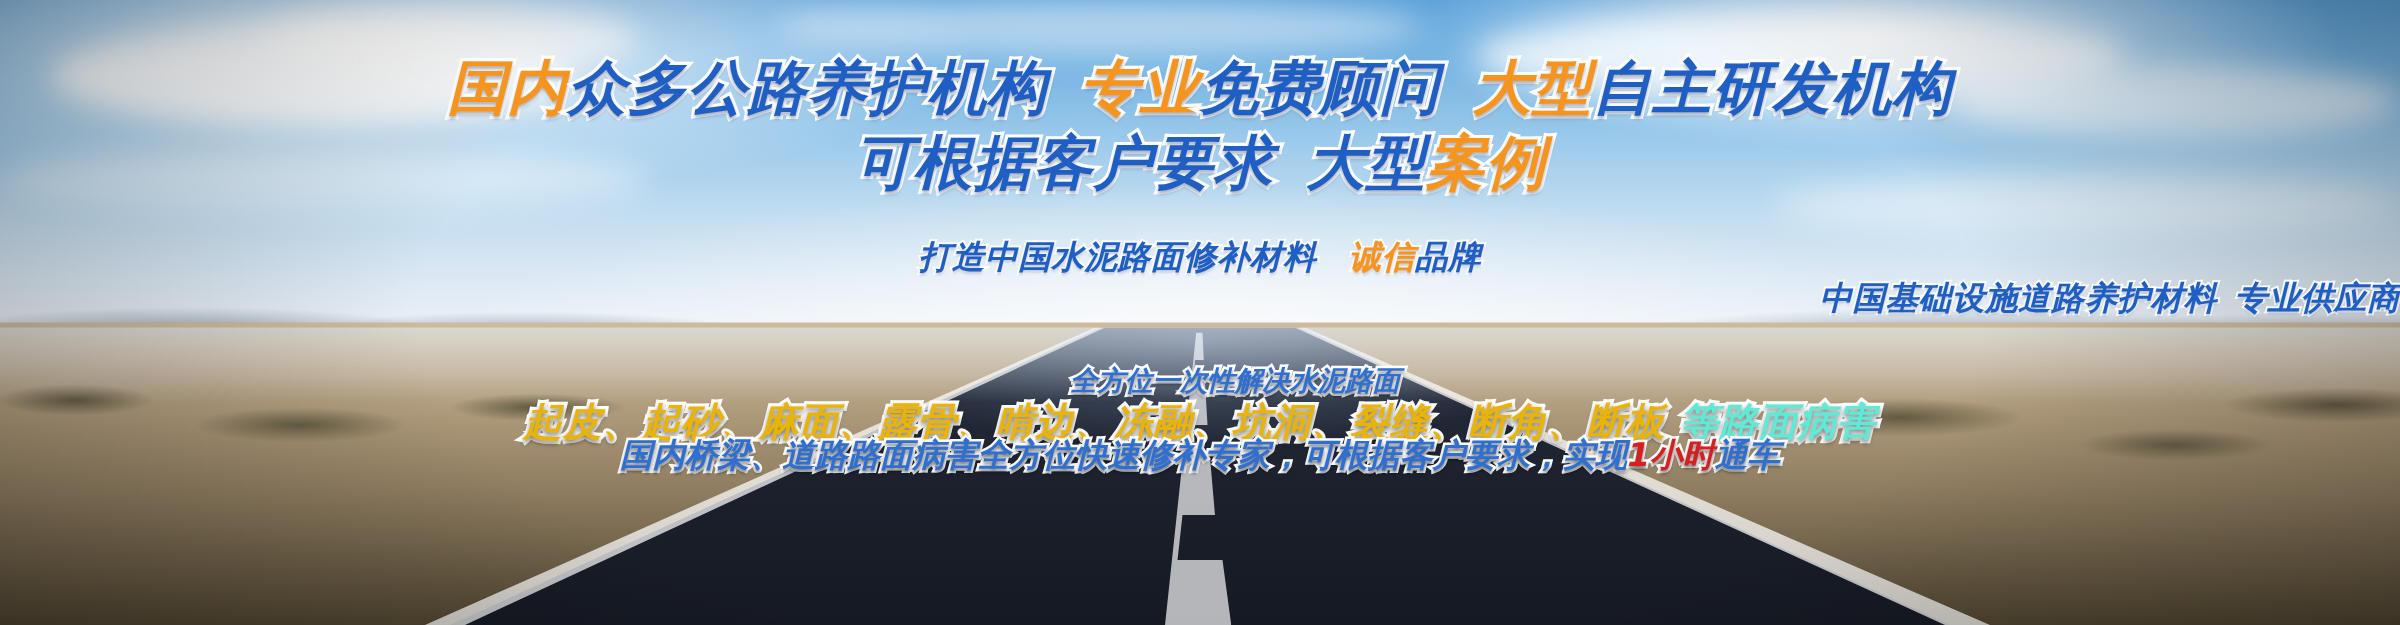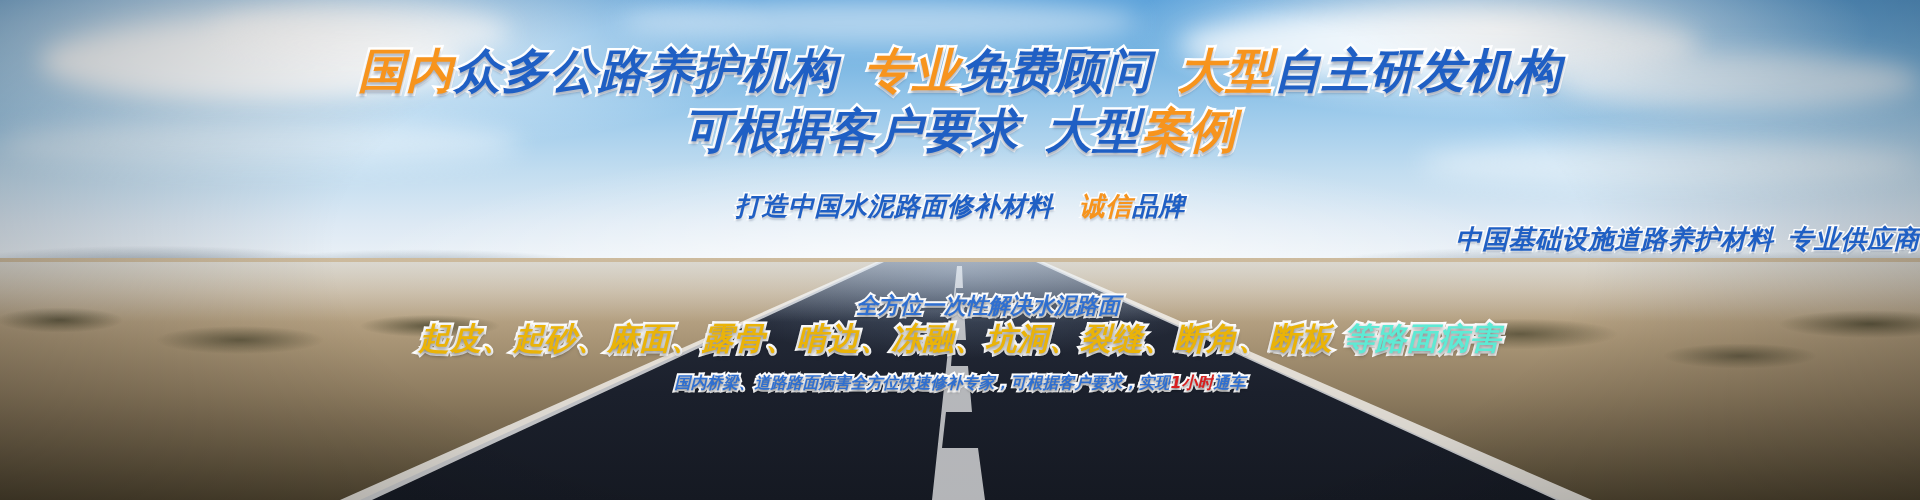--- a/index.html
+++ b/index.html
@@ -140,21 +140,21 @@
   .b0 .t{color:#2f6fd0;-webkit-text-stroke:4px #ffffff;paint-order:stroke fill;
          text-shadow:0 2px 3px rgba(0,0,0,.5);}
 
   .b1{top:318px;font-size:31px;line-height:40px;font-weight:700;letter-spacing:.5px;
       font-family:"DejaVu Sans","Liberation Sans",sans-serif;}
   .b1 .o{color:#eab308;-webkit-text-stroke:5px #ffffff;paint-order:stroke fill;
          text-shadow:0 2px 4px rgba(0,0,0,.55);}
   .b1 .bl{color:#5eead4;-webkit-text-stroke:5px #ffffff;paint-order:stroke fill;
           text-shadow:0 2px 4px rgba(0,0,0,.55);}
 
-  .b2{top:368px;font-size:16px;line-height:29px;font-weight:700;
+  .b2{top:351px;font-size:26px;line-height:29px;font-weight:700;
       font-family:"DejaVu Sans","Liberation Sans",sans-serif;}
   .b2 .bl{color:#2f6fd0;-webkit-text-stroke:4px #ffffff;paint-order:stroke fill;
           text-shadow:0 2px 3px rgba(0,0,0,.55);}
   .b2 .rd{color:#d81f1f;-webkit-text-stroke:4px #ffffff;paint-order:stroke fill;
           text-shadow:0 2px 3px rgba(0,0,0,.55);}
 </style>
 </head>
 <body>
 
 <div class="banner">

